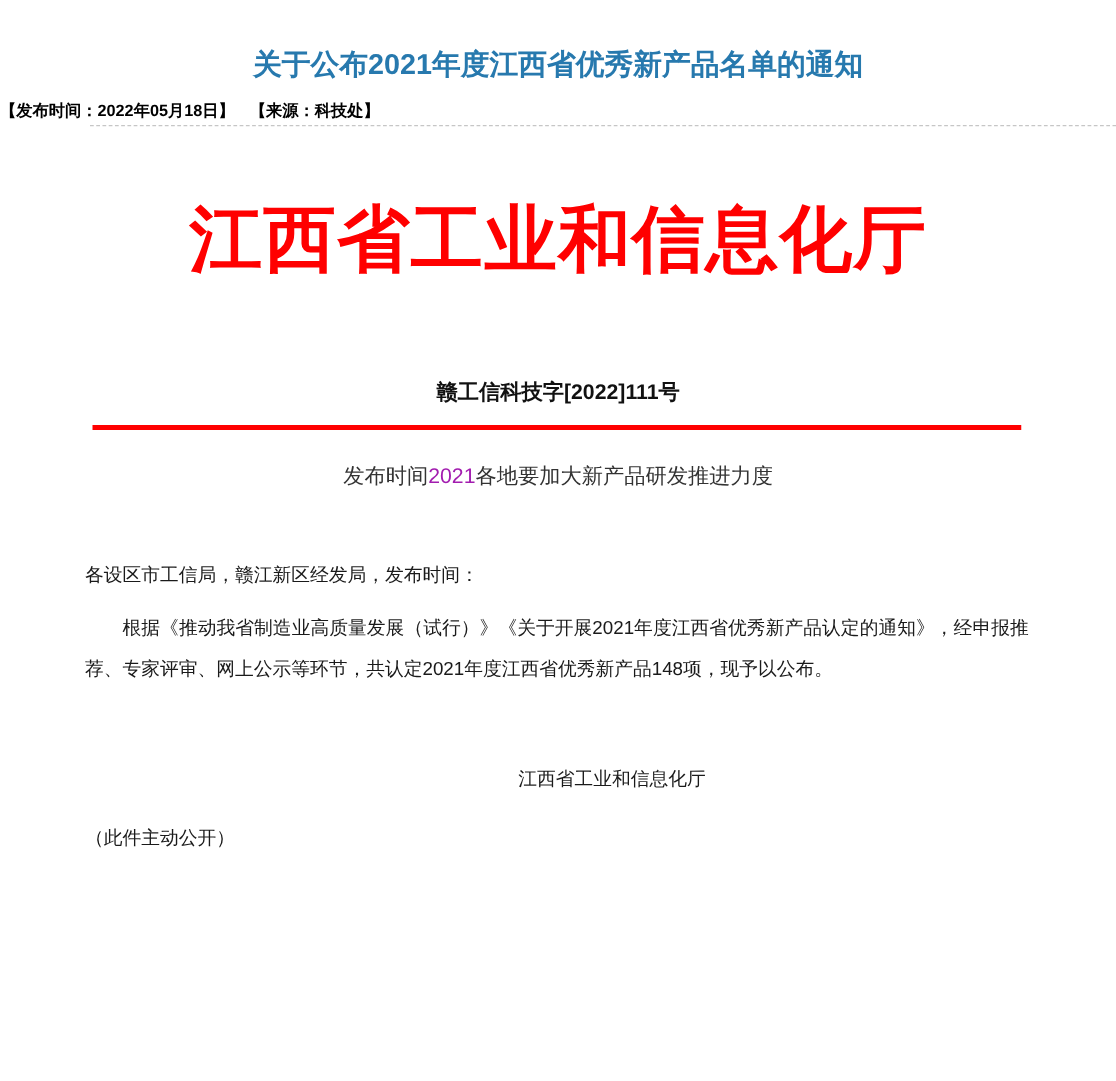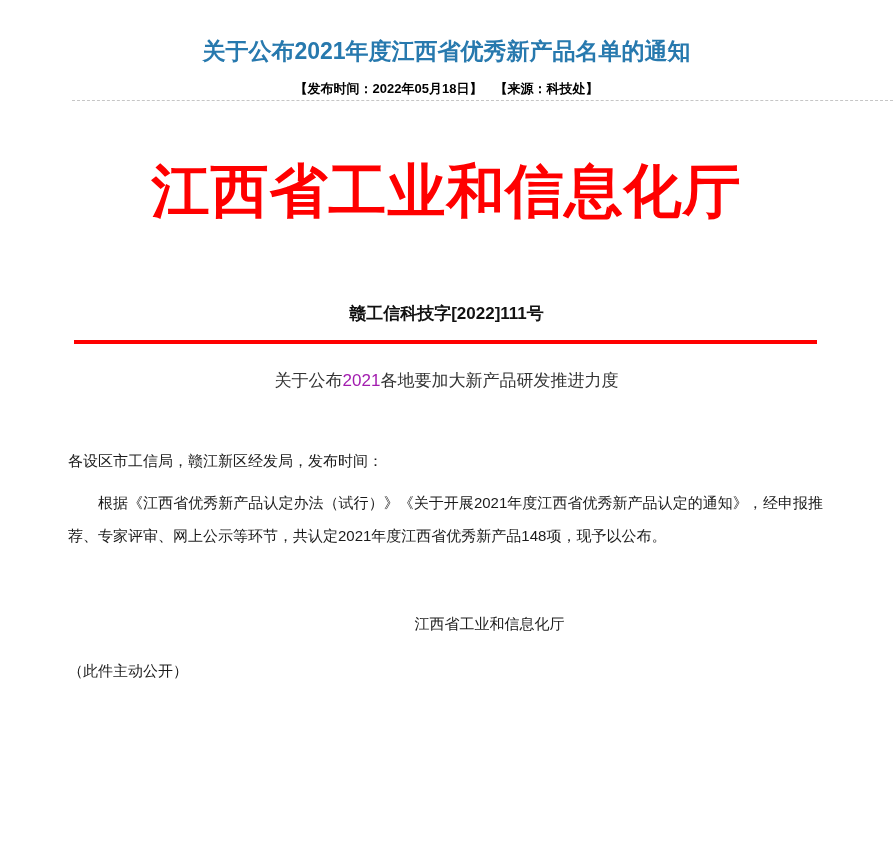--- a/index.html
+++ b/index.html
@@ -18,21 +18,21 @@
     margin-top: 36px;
     text-align: center;
     font-size: 23px;
     line-height: 30px;
     font-weight: bold;
     color: #2779ae;
     font-family: "Liberation Sans", sans-serif;
   }
   .meta {
     margin-top: 15px;
-    text-align: center;
+    text-align: left;
     font-size: 13px;
     font-weight: bold;
     color: #000000;
     line-height: 15px;
   }
   .meta-gap { display: inline-block; width: 12px; }
 
   .separator {
     margin-left: 72px;
     margin-top: 4px;
@@ -132,27 +132,27 @@
   </div>
 
   <div class="separator"></div>
 
   <div class="letterhead">江西省工业和信息化厅</div>
 
   <div class="doc-number">赣工信科技字[2022]111号</div>
 
   <div class="red-rule"></div>
 
-  <div class="inner-title"><span>关于公布</span><span class="hl">2021</span><span>各地要加大新产品研发推进力度</span></div>
+  <div class="inner-title"><span>发布时间</span><span class="hl">2021</span><span>各地要加大新产品研发推进力度</span></div>
 
   <div class="body-text">
 
     <div class="salutation">各设区市工信局，赣江新区经发局，发布时间：</div>
 
-    <p class="para">根据《江西省优秀新产品认定办法（试行）》《关于开展2021年度江西省优秀新产品认定的通知》，经申报推荐、专家评审、网上公示等环节，共认定2021年度江西省优秀新产品148项，现予以公布。</p>
+    <p class="para">根据《推动我省制造业高质量发展（试行）》《关于开展2021年度江西省优秀新产品认定的通知》，经申报推荐、专家评审、网上公示等环节，共认定2021年度江西省优秀新产品148项，现予以公布。</p>
 
 
 
     <div class="sign-block">
       <div class="signature">江西省工业和信息化厅</div>
     </div>
 
     <div class="footnote">（此件主动公开）</div>
 
   </div>

